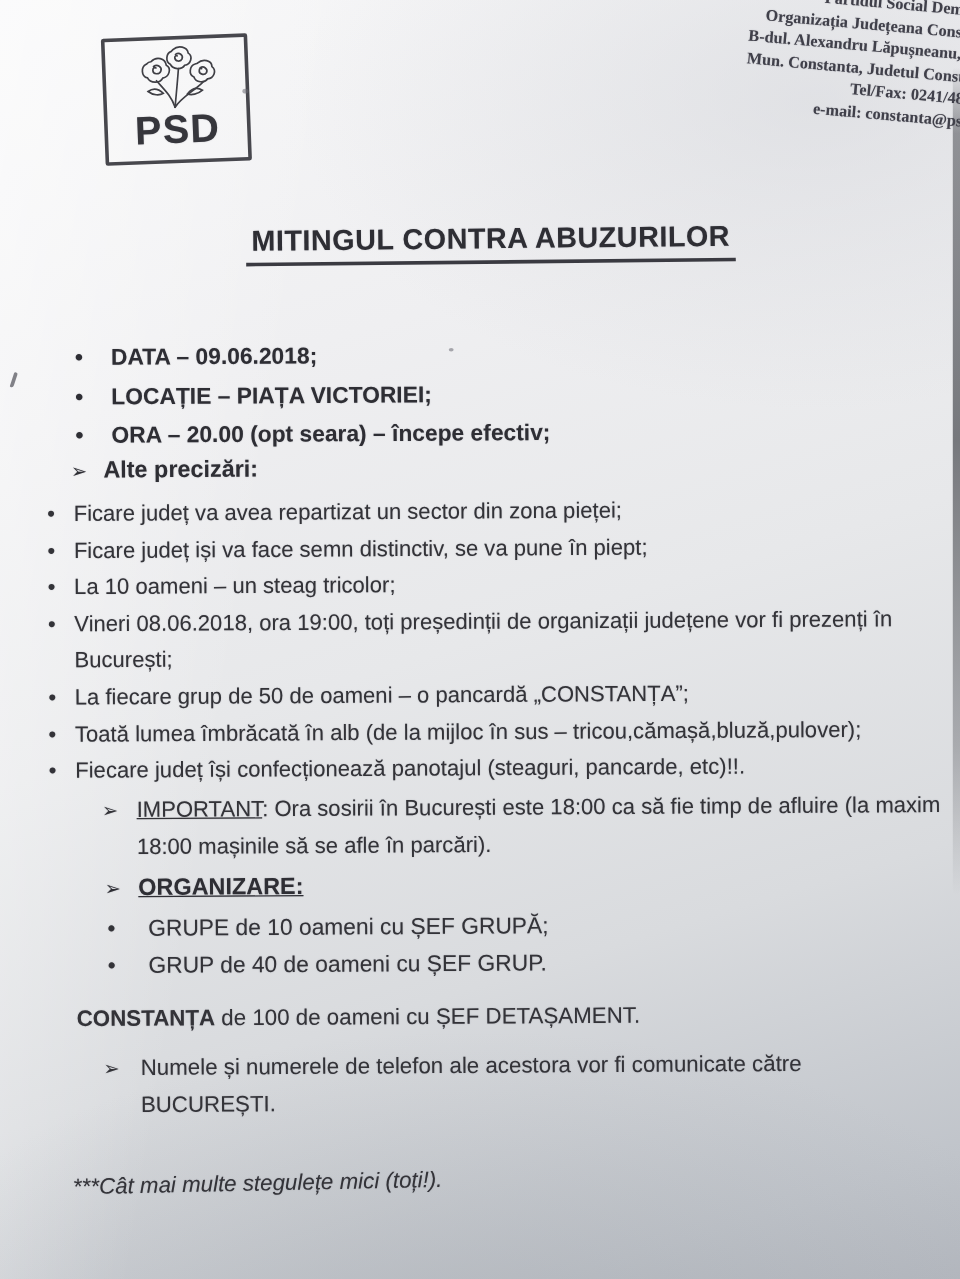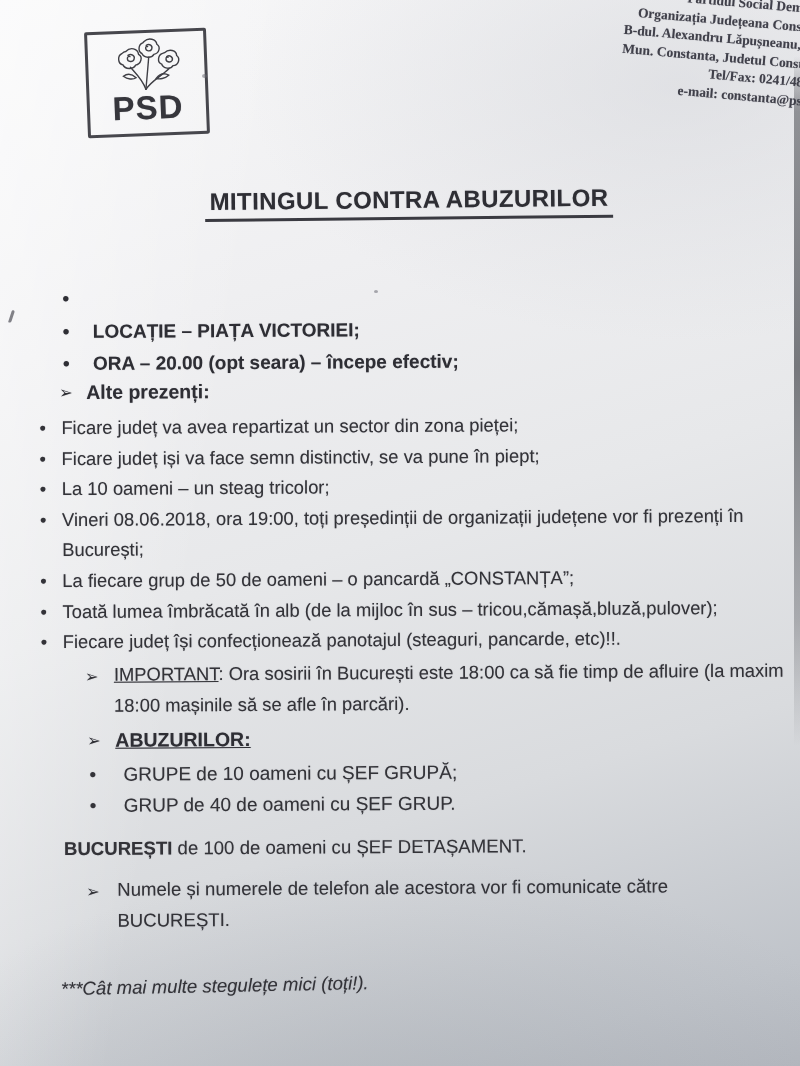--- a/index.html
+++ b/index.html
@@ -119,34 +119,35 @@
 
   <div class="title-wrap">
     <h1 class="title txtshadow">MITINGUL CONTRA ABUZURILOR</h1>
   </div>
 
   <div class="main">
 
     <ul class="keyfacts txtshadow">
       <li>
         <span class="b">•</span>
+        <span class="t">DATA – 09.06.2018;</span>
       </li>
       <li>
         <span class="b">•</span>
         <span class="t">LOCAȚIE – PIAȚA VICTORIEI;</span>
       </li>
       <li>
         <span class="b">•</span>
         <span class="t">ORA – 20.00 (opt seara) – începe efectiv;</span>
       </li>
     </ul>
 
     <div class="alte txtshadow">
       <span class="arrow">➢</span>
-      <span>Alte prezenți:</span>
+      <span>Alte precizări:</span>
     </div>
 
     <ul class="bodylist txtshadow">
       <li>
         <span class="b">•</span>
         <span class="t">Ficare județ va avea repartizat un sector din zona pieței;</span>
       </li>
       <li>
         <span class="b">•</span>
         <span class="t">Ficare județ iși va face semn distinctiv, se va pune în piept;</span>
@@ -173,36 +174,36 @@
       </li>
     </ul>
 
     <div class="important txtshadow">
       <span class="arrow">➢</span>
       <span class="t"><span class="lbl-ul">IMPORTANT</span><span>: Ora sosirii în București este 18:00 ca să fie timp de afluire (la maxim 18:00 mașinile să se afle în parcări).</span></span>
     </div>
 
     <div class="orghead txtshadow">
       <span class="arrow">➢</span>
-      <span class="h">ABUZURILOR:</span>
+      <span class="h">ORGANIZARE:</span>
     </div>
 
     <ul class="orglist txtshadow">
       <li>
         <span class="b">•</span>
         <span class="t">GRUPE de 10 oameni cu ȘEF GRUPĂ;</span>
       </li>
       <li>
         <span class="b">•</span>
         <span class="t">GRUP de 40 de oameni cu ȘEF GRUP.</span>
       </li>
     </ul>
 
     <div class="detasament txtshadow">
-      <span class="lbl">BUCUREȘTI</span><span> de 100 de oameni cu ȘEF DETAȘAMENT.</span>
+      <span class="lbl">CONSTANȚA</span><span> de 100 de oameni cu ȘEF DETAȘAMENT.</span>
     </div>
 
     <div class="note txtshadow">
       <span class="arrow">➢</span>
       <span class="t">Numele și numerele de telefon ale acestora vor fi comunicate către BUCUREȘTI.</span>
     </div>
 
     <div class="footer-note txtshadow">***Cât mai multe stegulețe mici (toți!).</div>
 
   </div>

